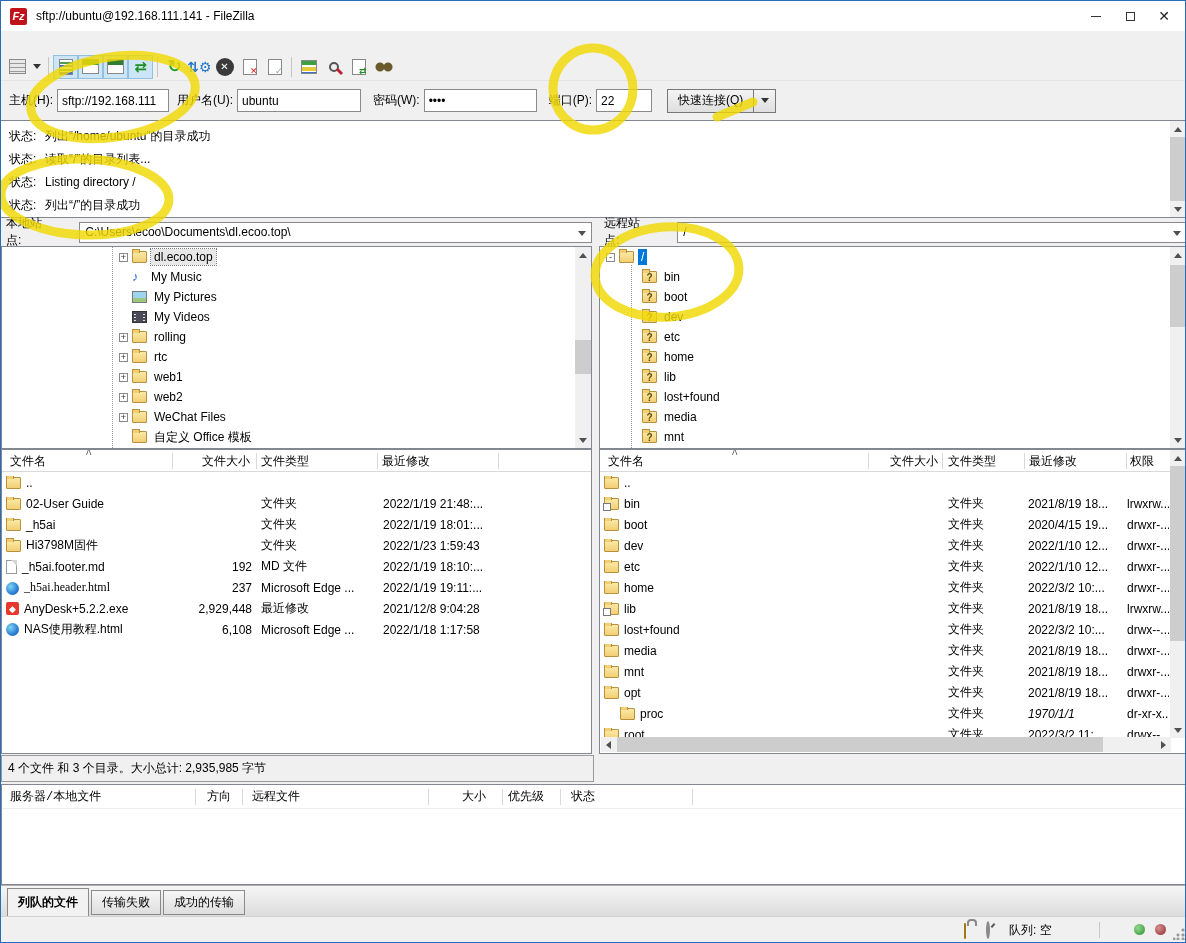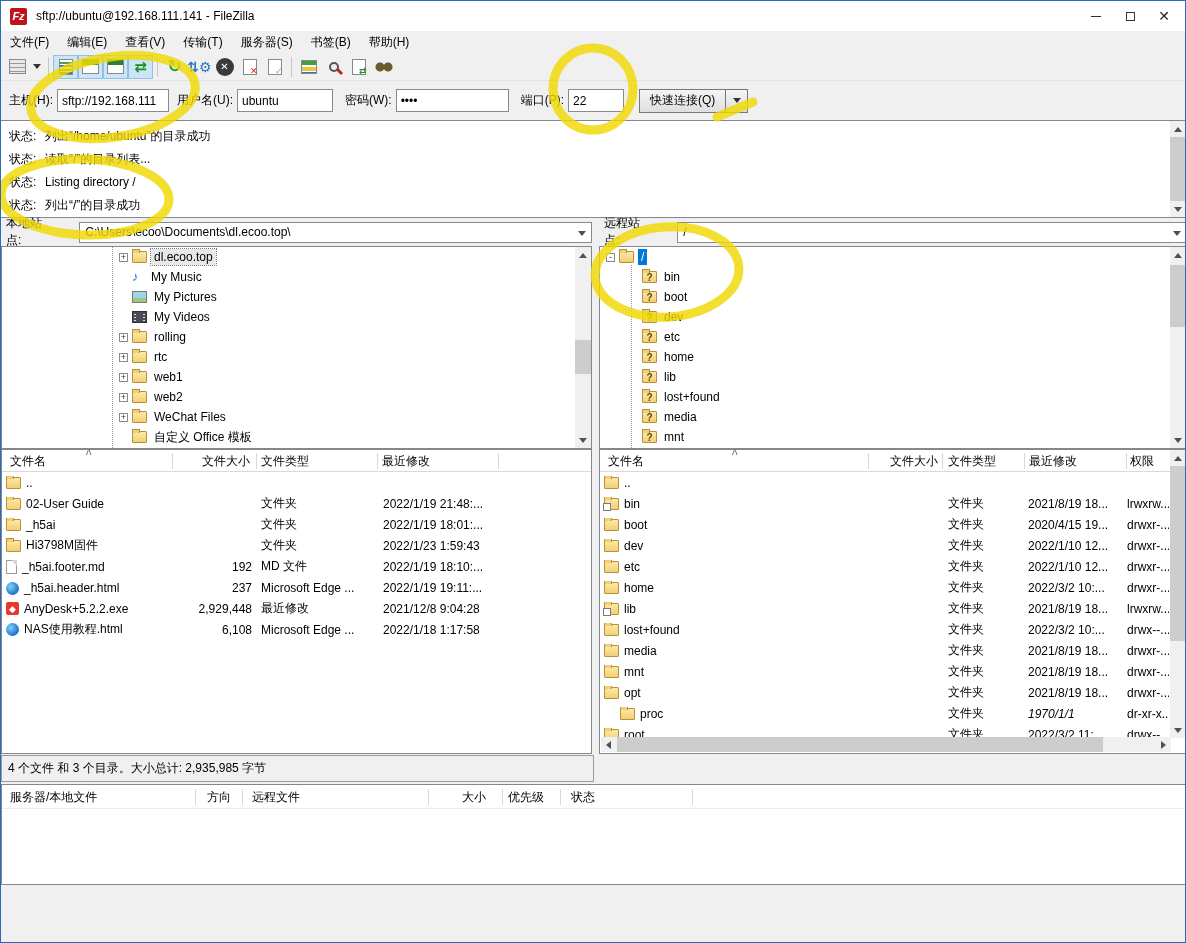--- a/index.html
+++ b/index.html
@@ -121,21 +121,21 @@
   .hdiv{position:absolute;top:3px;height:16px;width:1px;background:#d9d9d9;}
   .sortmark{position:absolute;top:-2px;font-size:9px;color:#555;}
   .frow{height:21px;display:flex;align-items:center;}
   .fcell{white-space:nowrap;overflow:hidden;flex:none;}
   .num{text-align:right;}
 
   
   .statusbox{border:1px solid #9a9a9a;background:#f0f0f0;display:flex;align-items:center;padding-left:6px;}
 
   
-  .queuepanel{left:0;top:783px;width:1186px;height:101px;background:#fff;border:1px solid #828790;}
+  .queuepanel{left:0;top:783px;width:1186px;height:101px;background:#fff;border:1px solid #828790;font-family:Liberation Mono, monospace;}
   .qheader{height:24px;position:relative;border-bottom:1px solid #ececec;}
 
   
   .tabsbar{left:0;top:884px;width:1186px;height:31px;background:linear-gradient(#f6f6f6,#dcdcdc);
       border-top:1px solid #b0b0b0;display:flex;align-items:flex-start;padding-left:6px;}
   .tab{border:1px solid #8a8a8a;background:linear-gradient(#f6f6f6,#dedede);padding:3px 10px;margin-top:4px;margin-right:2px;}
   .tab.active{background:#f2f2f2;font-weight:bold;margin-top:2px;padding:5px 10px;border-bottom-color:#f2f2f2;}
 
   
   .statusbar{left:0;top:915px;width:1186px;height:26px;background:#f0f0f0;border-top:1px solid #d2d2d2;}
@@ -171,29 +171,20 @@
         <span class="glyph-min"></span>
       </div>
     <div class="winbtn">
         <span class="glyph-max"></span>
       </div>
     <div class="winbtn">
         <span class="glyph-close">✕</span>
       </div>
   </div>
 
-  <div class="abs menubar" id="menubar">
-      <div class="menu-item">文件(F)</div>
-      <div class="menu-item">编辑(E)</div>
-      <div class="menu-item">查看(V)</div>
-      <div class="menu-item">传输(T)</div>
-      <div class="menu-item">服务器(S)</div>
-      <div class="menu-item">书签(B)</div>
-      <div class="menu-item">帮助(H)</div>
-    </div>
 
   <div class="abs toolbar">
     <div class="tbtn" style="margin-left:4px">
         <span class="ic-servers"></span>
       </div>
     <div class="tbtn" style="width:14px">
         <span class="drop-arrow"></span>
       </div>
     <div class="tsep"></div>
     <div class="tbtn on">
@@ -242,21 +233,21 @@
       </div>
     <div class="tbtn">
         <span class="ic-binoc"></span>
       </div>
   </div>
 
   <div class="abs quickconnect">
     <span class="qc-label">主机(H):</span>
     <input class="qc-input" style="width: 112px;" value="sftp://192.168.111">
     <span class="qc-label">用户名(U):</span>
-    <input class="qc-input" style="width: 96px;" value="ubuntu">
+    <input class="qc-input" style="width: 124px;" value="ubuntu">
     <span class="qc-label" style="margin-left:12px">密码(W):</span>
     <input class="qc-input" style="width: 113px;" value="••••">
     <span class="qc-label" style="margin-left:12px">端口(P):</span>
     <input class="qc-input" style="width: 56px;" value="22">
     <div class="qc-btn">
         <span>快速连接(Q)</span>
       </div>
     <div class="qc-split">
         <span class="drop-arrow"></span>
       </div>
@@ -462,21 +453,21 @@
         <div class="frow">
           <span class="fcell" style="width: 170px; display: flex; align-items: center;">
             <span class="ico ico-doc"></span>
             <span style="margin-left: 5px;">_h5ai.footer.md</span>
           </span>
           <span class="fcell num" style="width: 80px;">192</span>
           <span class="fcell" style="width: 121px; padding-left: 9px;">MD 文件</span>
           <span class="fcell" style="width: 130px; padding-left: 10px;">2022/1/19 18:10:...</span>
         </div>
         <div class="frow">
-          <span class="fcell" style="width: 170px; display: flex; align-items: flex-end;">
+          <span class="fcell" style="width: 170px; display: flex; align-items: flex-end; font-family: Liberation Serif, serif;">
             <span class="ico ico-edge"></span>
             <span style="margin-left: 5px;">_h5ai.header.html</span>
           </span>
           <span class="fcell num" style="width: 80px;">237</span>
           <span class="fcell" style="width: 121px; padding-left: 9px;">Microsoft Edge ...</span>
           <span class="fcell" style="width: 130px; padding-left: 10px;">2022/1/19 19:11:...</span>
         </div>
         <div class="frow">
           <span class="fcell" style="width: 170px; display: flex; align-items: center;">
             <span class="ico ico-anydesk">◆</span>
@@ -679,21 +670,35 @@
         <span class="hcell" style="left: 460px; height: 24px; line-height: 24px;">大小</span>
         <span class="hdiv" style="left: 500px; top: 4px;"></span>
         <span class="hcell" style="left: 506px; height: 24px; line-height: 24px;">优先级</span>
         <span class="hdiv" style="left: 558px; top: 4px;"></span>
         <span class="hcell" style="left: 569px; height: 24px; line-height: 24px;">状态</span>
         <span class="hdiv" style="left: 690px; top: 4px;"></span>
       </div>
     <div style="height:74px;background:#fff"></div>
   </div>
 
-
+  <div class="abs tabsbar" id="tabsbar">
+      <div class="tab active">列队的文件</div>
+      <div class="tab">传输失败</div>
+      <div class="tab">成功的传输</div>
+    </div>
+
+  <div class="abs statusbar">
+    <div style="position:absolute;left:963px;top:7px"><span class="ic-lock"></span></div>
+    <div style="position:absolute;left:985px;top:6px"><span class="ic-gauge"></span></div>
+    <div style="position:absolute;left:1008px;top:5px">队列: 空</div>
+    <div class="vsep" style="position:absolute;left:1098px;top:5px"></div>
+    <span class="dot" style="position:absolute;left:1133px;top:7px;background:radial-gradient(circle at 35% 35%,#8fd98f,#2f8f2f)"></span>
+    <span class="dot" style="position:absolute;left:1154px;top:7px;background:radial-gradient(circle at 35% 35%,#d98f8f,#8f2f2f)"></span>
+    <div class="grip"></div>
+  </div>
 
   <svg id="annotations" viewBox="0 0 1186 943">
     <g fill="none" stroke="#f0d802" stroke-opacity="0.82" stroke-width="9" stroke-linecap="round">
       <ellipse cx="112" cy="96" rx="83" ry="40" transform="rotate(-9 112 96)"></ellipse>
       <ellipse cx="592" cy="88" rx="40" ry="41"></ellipse>
       <path d="M716,116 L752,101"></path>
       <ellipse cx="84" cy="196" rx="84" ry="38" transform="rotate(2 84 196)"></ellipse>
       <ellipse cx="666" cy="271" rx="72" ry="45" transform="rotate(-4 666 271)"></ellipse>
     </g>
   </svg>

